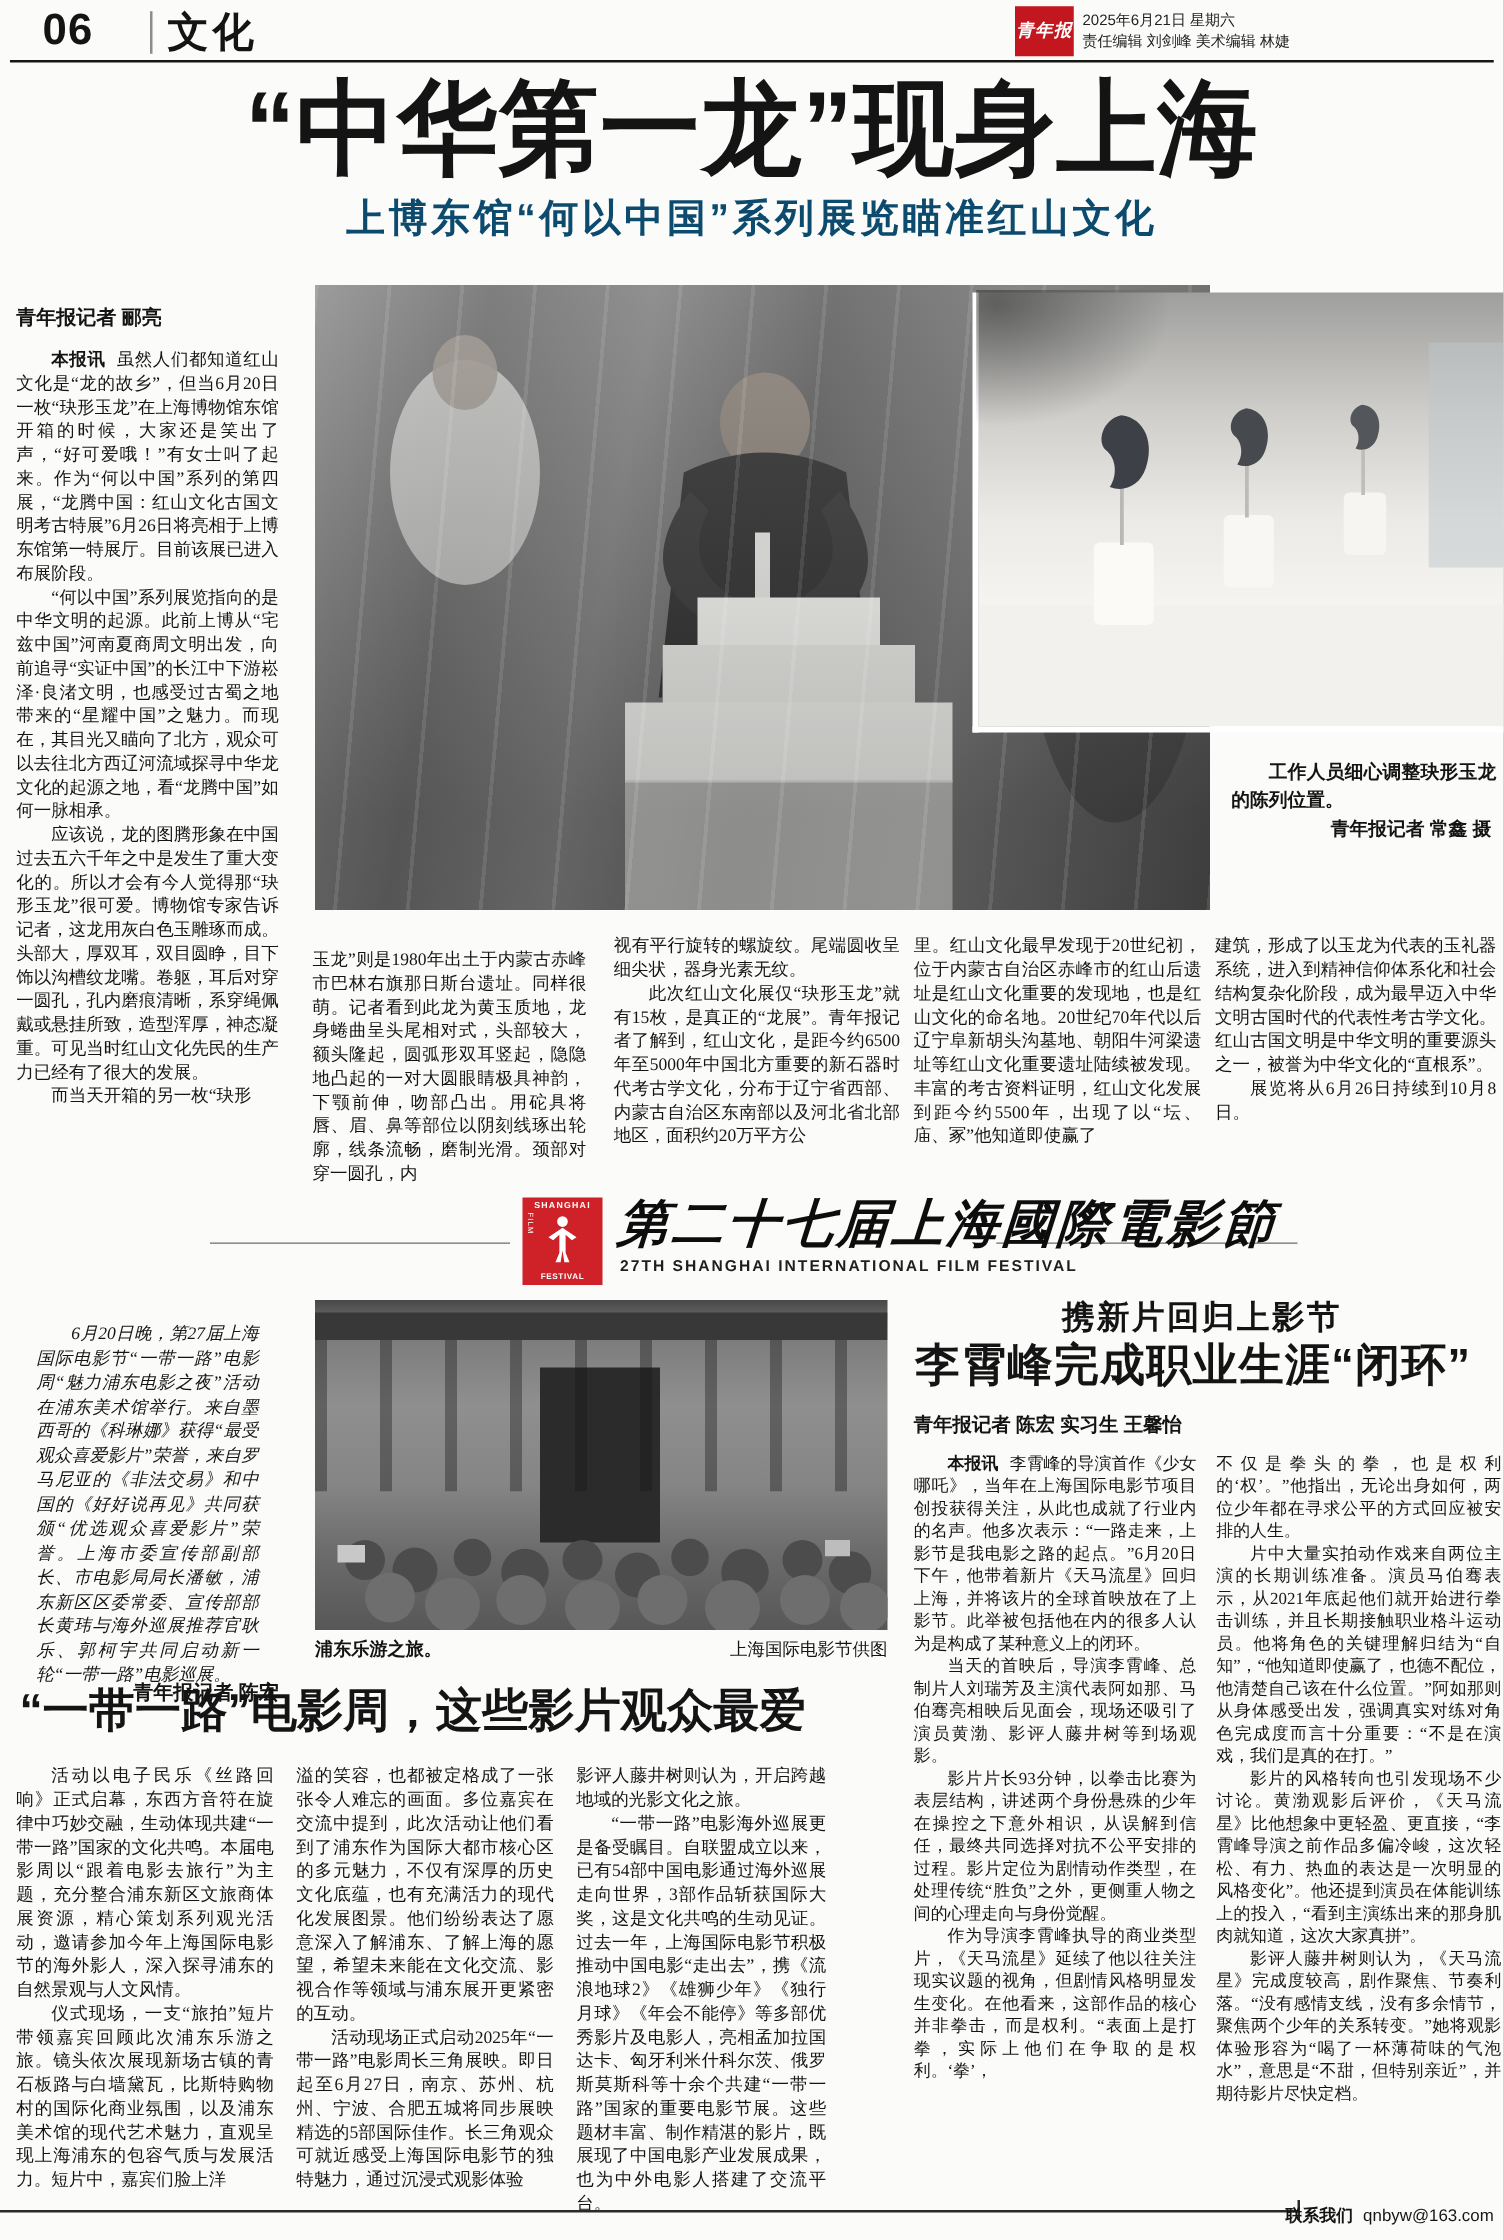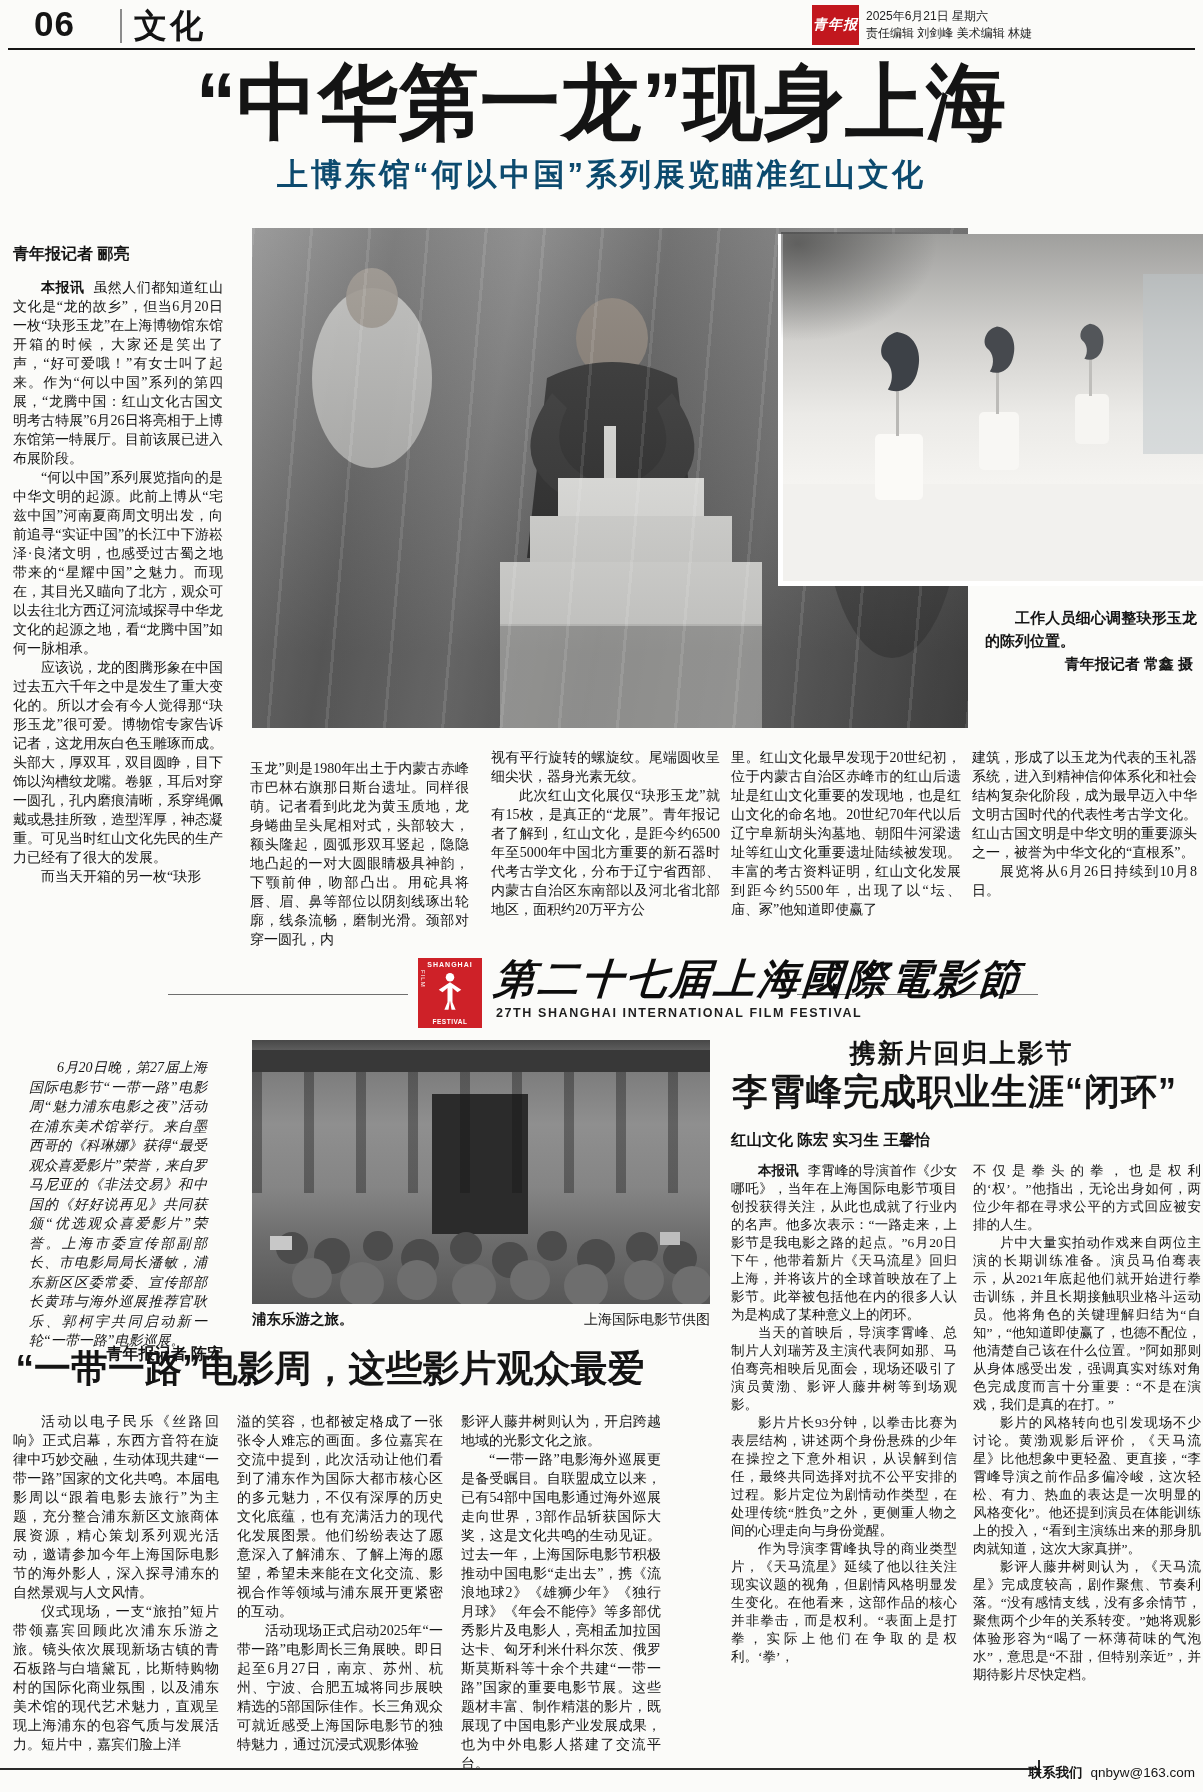--- a/index.html
+++ b/index.html
@@ -259,21 +259,21 @@
     </div>
   <div class="abs textcol cont" id="a2-col3">
       <div>
         <p>影评人藤井树则认为，开启跨越地域的光影文化之旅。</p>
         <p>“一带一路”电影海外巡展更是备受瞩目。自联盟成立以来，已有54部中国电影通过海外巡展走向世界，3部作品斩获国际大奖，这是文化共鸣的生动见证。过去一年，上海国际电影节积极推动中国电影“走出去”，携《流浪地球2》《雄狮少年》《独行月球》《年会不能停》等多部优秀影片及电影人，亮相孟加拉国达卡、匈牙利米什科尔茨、俄罗斯莫斯科等十余个共建“一带一路”国家的重要电影节展。这些题材丰富、制作精湛的影片，既展现了中国电影产业发展成果，也为中外电影人搭建了交流平台。</p>
       </div>
     </div>
 
   <div class="abs sans" id="a3-kicker">携新片回归上影节</div>
   <div class="abs sans" id="a3-headline">李霄峰完成职业生涯“闭环”</div>
-  <div class="abs sans" id="a3-byline">红山文化 陈宏 实习生 王馨怡</div>
+  <div class="abs sans" id="a3-byline">青年报记者 陈宏 实习生 王馨怡</div>
   <div class="abs textcol" id="a3-col1">
     <p><b class="leadlbl">本报讯</b><span>李霄峰的导演首作《少女哪吒》，当年在上海国际电影节项目创投获得关注，从此也成就了行业内的名声。他多次表示：“一路走来，上影节是我电影之路的起点。”6月20日下午，他带着新片《天马流星》回归上海，并将该片的全球首映放在了上影节。此举被包括他在内的很多人认为是构成了某种意义上的闭环。</span></p>
     <div>
         <p>当天的首映后，导演李霄峰、总制片人刘瑞芳及主演代表阿如那、马伯骞亮相映后见面会，现场还吸引了演员黄渤、影评人藤井树等到场观影。</p>
         <p>影片片长93分钟，以拳击比赛为表层结构，讲述两个身份悬殊的少年在操控之下意外相识，从误解到信任，最终共同选择对抗不公平安排的过程。影片定位为剧情动作类型，在处理传统“胜负”之外，更侧重人物之间的心理走向与身份觉醒。</p>
         <p>作为导演李霄峰执导的商业类型片，《天马流星》延续了他以往关注现实议题的视角，但剧情风格明显发生变化。在他看来，这部作品的核心并非拳击，而是权利。“表面上是打拳，实际上他们在争取的是权利。‘拳’，</p>
       </div>
   </div>
   <div class="abs textcol cont" id="a3-col2">
       <div>

